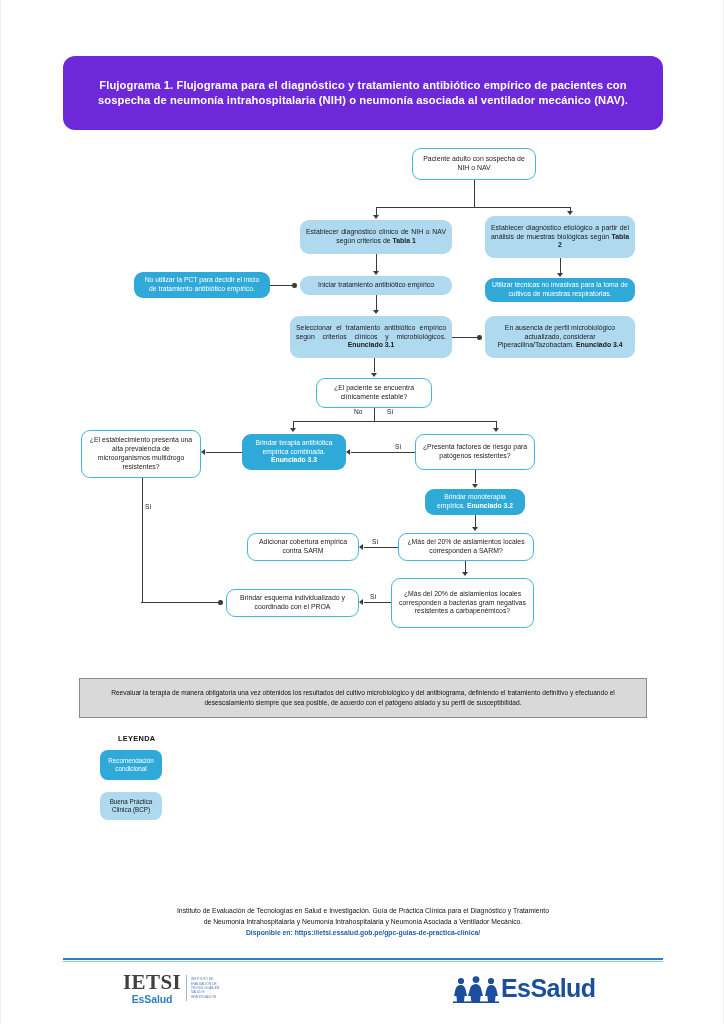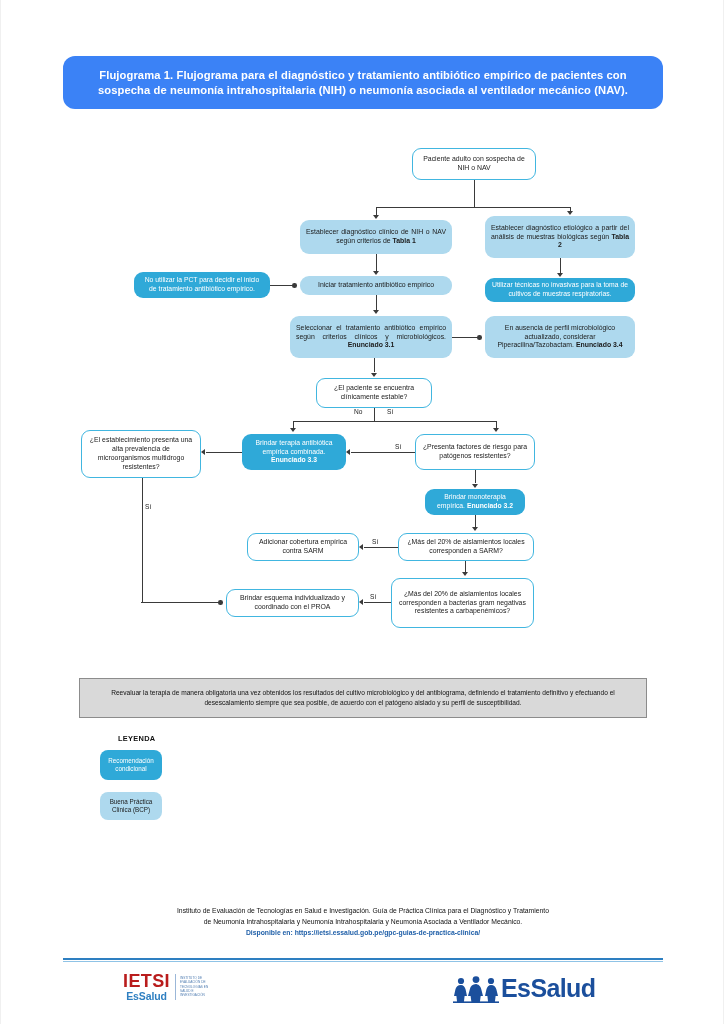--- a/index.html
+++ b/index.html
@@ -11,22 +11,22 @@
     color:#1a1a1a;
   }
   #page{
     position:absolute;left:0;top:0;width:724px;height:1024px;
     background:#ffffff;
     border-left:1px solid #f0f0f0;border-right:1px solid #f0f0f0;
     box-sizing:border-box;
   }
   
   .banner{
-    position:absolute;left:62px;top:56px;width:600px;height:53px;
-    background:#3b82f6;border-radius:12px;
+    position:absolute;left:62px;top:56px;width:600px;height:74px;
+    background:#6d28d9;border-radius:12px;
     display:flex;align-items:center;justify-content:center;
     box-sizing:border-box;padding:4px 26px;
   }
   .banner-text{
     color:#ffffff;font-weight:bold;font-size:11.2px;line-height:1.32;
     text-align:center;letter-spacing:.1px;
   }
   
   .node{
     position:absolute;box-sizing:border-box;
@@ -61,21 +61,21 @@
   .lg2{left:99px;top:792px;height:28px;background:#aed9ee;color:#1a1a1a;}
   
   .foot{position:absolute;left:62px;top:906px;width:600px;text-align:center;}
   .foot-l{font-size:6.8px;line-height:1.55;color:#111;}
   .foot-url{font-size:6.8px;line-height:1.7;color:#1f5fa8;font-weight:bold;}
   .rule{position:absolute;left:62px;top:958px;width:600px;height:2.4px;background:#2e7fc1;}
   .rule2{position:absolute;left:62px;top:961.4px;width:600px;height:1px;background:#8fc3e6;}
   
   .ietsi{position:absolute;left:122px;top:972px;display:flex;align-items:center;gap:5px;}
   .ietsi-main{display:flex;flex-direction:column;align-items:center;line-height:1;}
-  .ietsi-top{font-family:Liberation Sans, sans-serif;font-weight:bold;font-size:18px;color:#b91c1c;letter-spacing:.4px;}
+  .ietsi-top{font-family:Liberation Serif, serif;font-weight:bold;font-size:21px;color:#404040;letter-spacing:.4px;}
   .ietsi-sub{font-size:10.5px;font-weight:bold;color:#2e7fc1;letter-spacing:-.1px;margin-top:1px;}
   .ietsi-side{display:flex;flex-direction:column;justify-content:center;border-left:1px solid #9bb7d8;padding-left:4px;height:26px;}
   .ietsi-side span{font-size:3.1px;color:#4e7bb0;line-height:1.42;letter-spacing:.05px;}
   .essalud{position:absolute;left:452px;top:974px;display:flex;align-items:center;gap:2px;}
   .es-word{font-size:25px;font-weight:bold;color:#1b4f9c;letter-spacing:-.6px;font-family:"Liberation Sans",sans-serif;}
 </style>
 </head>
 <body>
 
 <div id="page">

